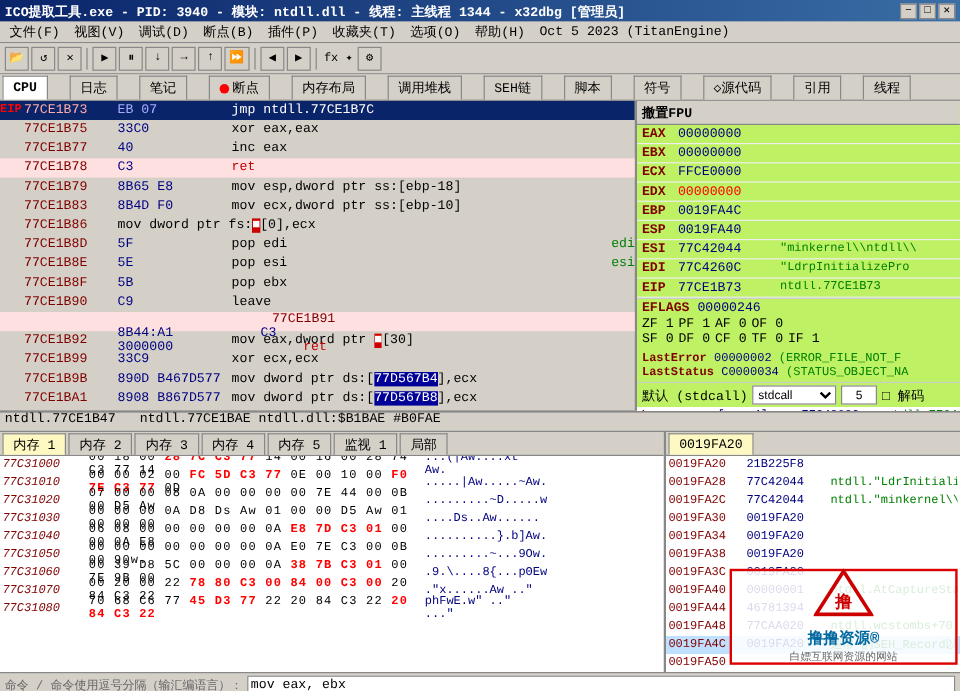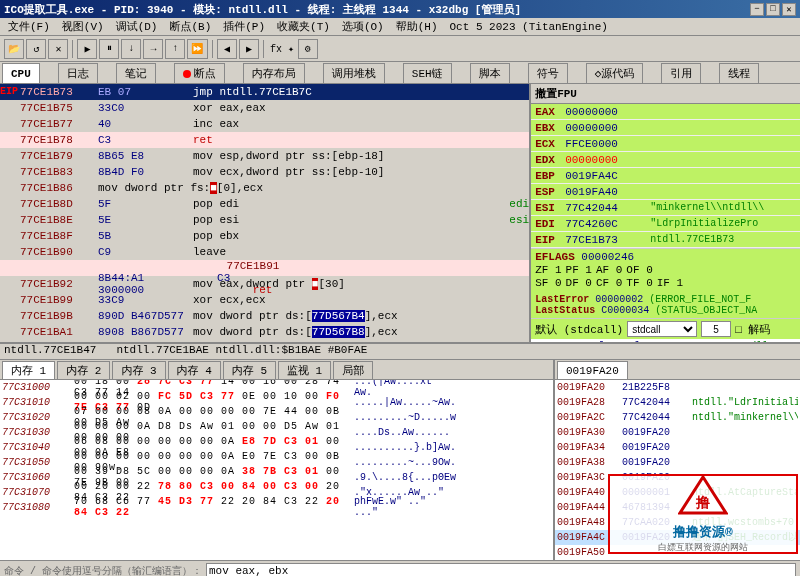--- a/index.html
+++ b/index.html
@@ -192,21 +192,21 @@
     .mem-tab {
       height: 18px;
       padding: 0 8px;
       border: 1px solid #888;
       border-bottom: none;
       background: #d4d0c8;
       display: flex; align-items: center;
       font-size: 11px; cursor: pointer;
       margin-right: 2px;
     }
-    .mem-tab.active { background: #ffffff; }
+    .mem-tab.active { background: #fef9c3; }
     #mem-content {
       flex: 1;
       overflow-y: auto;
       background: #fff;
       font-size: 11px;
       font-family: 'Courier New', monospace;
     }
     .mem-row {
       display: flex;
       height: 15px;

